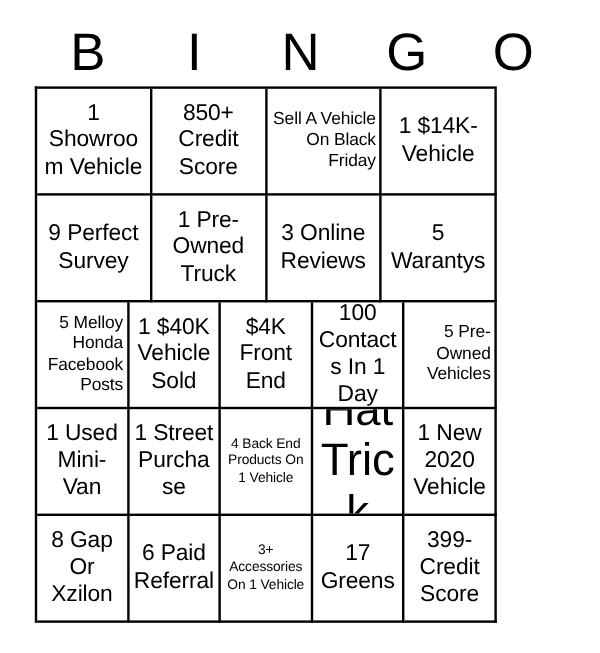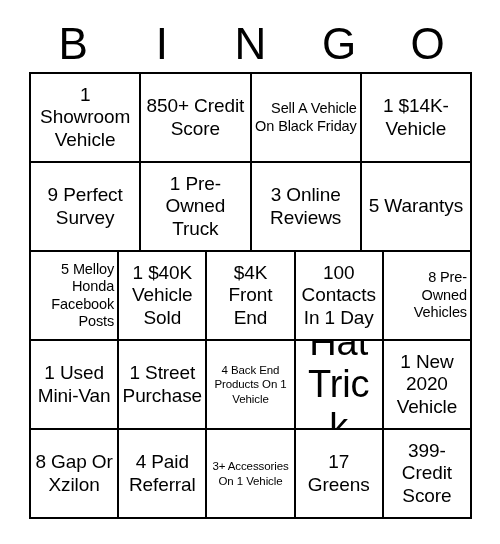--- a/index.html
+++ b/index.html
@@ -32,21 +32,21 @@
     font-size: 44px;
     font-weight: 400;
     line-height: 1;
     color: #000;
     padding-top: 16px;
     box-sizing: border-box;
   }
   #grid {
     border-top: 2px solid #000;
     border-left: 2px solid #000;
-    width: 443px;
+    width: 385px;
     box-sizing: border-box;
   }
   .grid-row {
     display: flex;
   }
   .cell {
     flex: 1 1 0;
     width: 88.2px;
     height: 89px;
     border-right: 2px solid #000;
@@ -131,21 +131,21 @@
       <div class="cell">
           <span class="cell-text">1 $40K Vehicle Sold</span>
         </div>
       <div class="cell">
           <span class="cell-text">$4K Front End</span>
         </div>
       <div class="cell">
           <span class="cell-text">100 Contacts In 1 Day</span>
         </div>
       <div class="cell">
-          <span class="cell-text size-medium">8 Pre-Owned Vehicles</span>
+          <span class="cell-text size-medium">5 Pre-Owned Vehicles</span>
         </div>
     </div>
 
     <div class="grid-row">
       <div class="cell">
           <span class="cell-text">1 Used Mini-Van</span>
         </div>
       <div class="cell">
           <span class="cell-text">1 Street Purchase</span>
         </div>
@@ -158,21 +158,21 @@
       <div class="cell">
           <span class="cell-text">1 New 2020 Vehicle</span>
         </div>
     </div>
 
     <div class="grid-row">
       <div class="cell">
           <span class="cell-text">8 Gap Or Xzilon</span>
         </div>
       <div class="cell">
-          <span class="cell-text">4 Paid Referral</span>
+          <span class="cell-text">6 Paid Referral</span>
         </div>
       <div class="cell">
           <span class="cell-text size-small">3+ Accessories On 1 Vehicle</span>
         </div>
       <div class="cell">
           <span class="cell-text">17 Greens</span>
         </div>
       <div class="cell">
           <span class="cell-text">399-Credit Score</span>
         </div>

